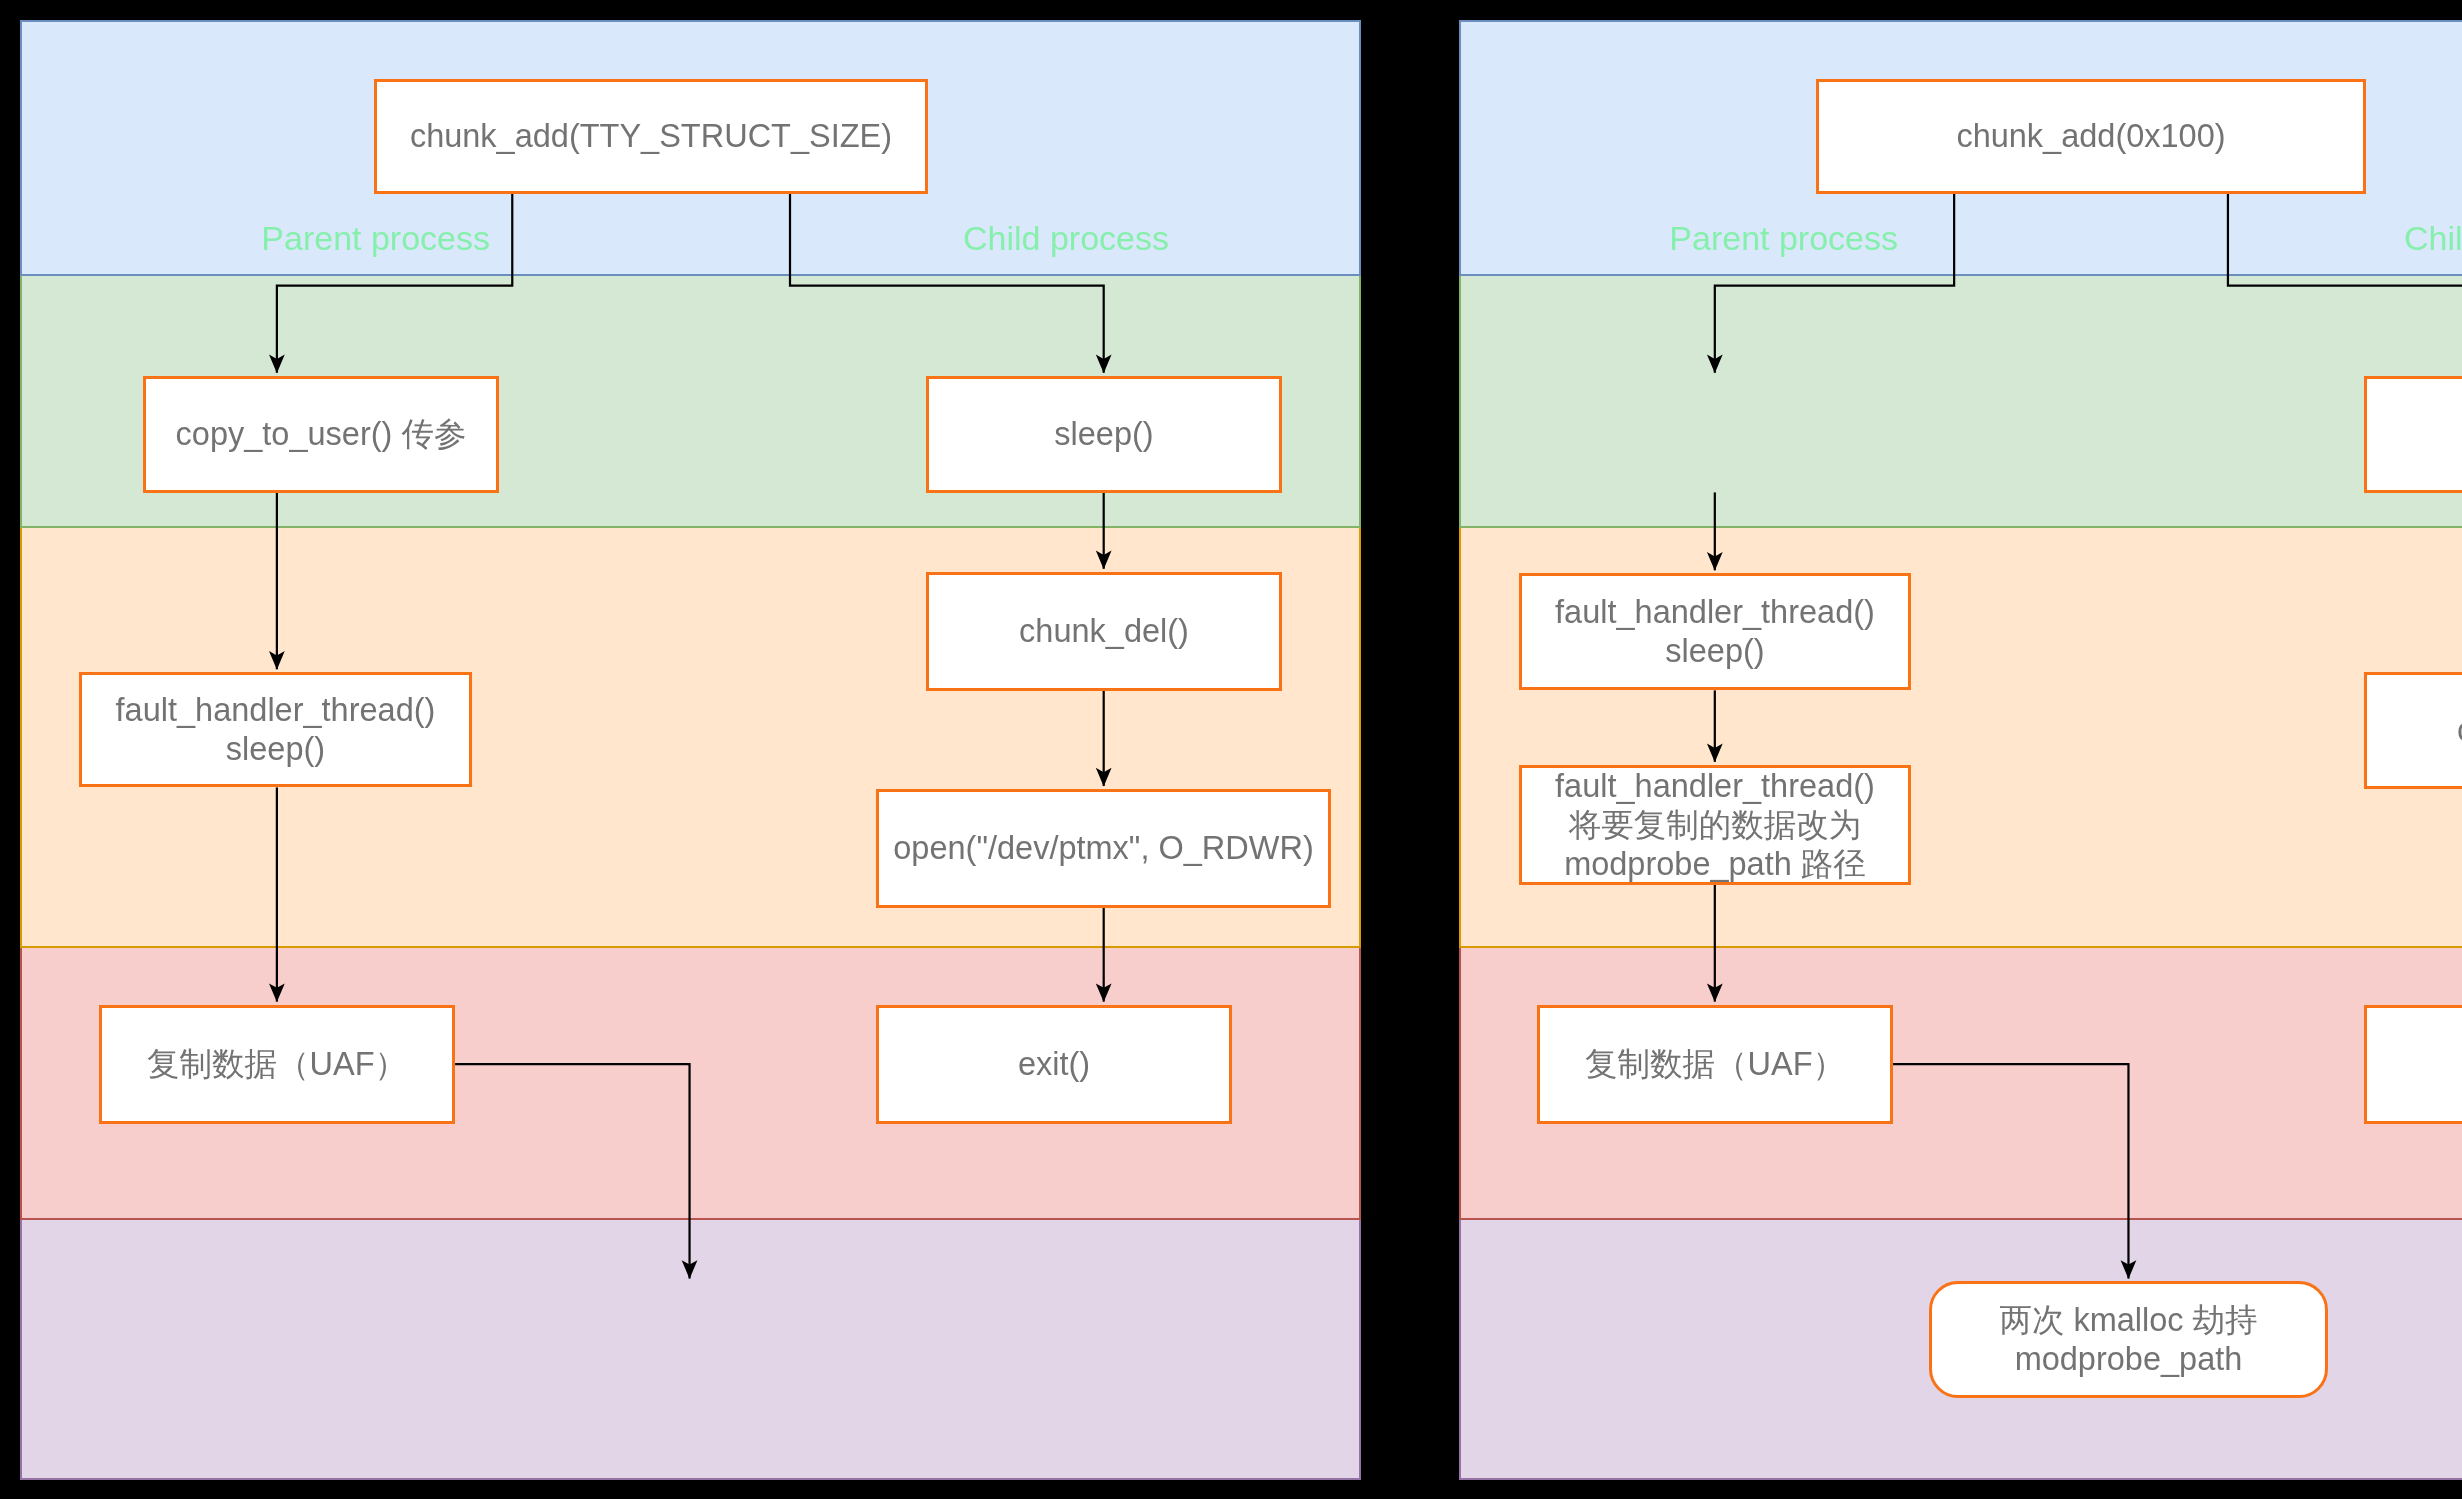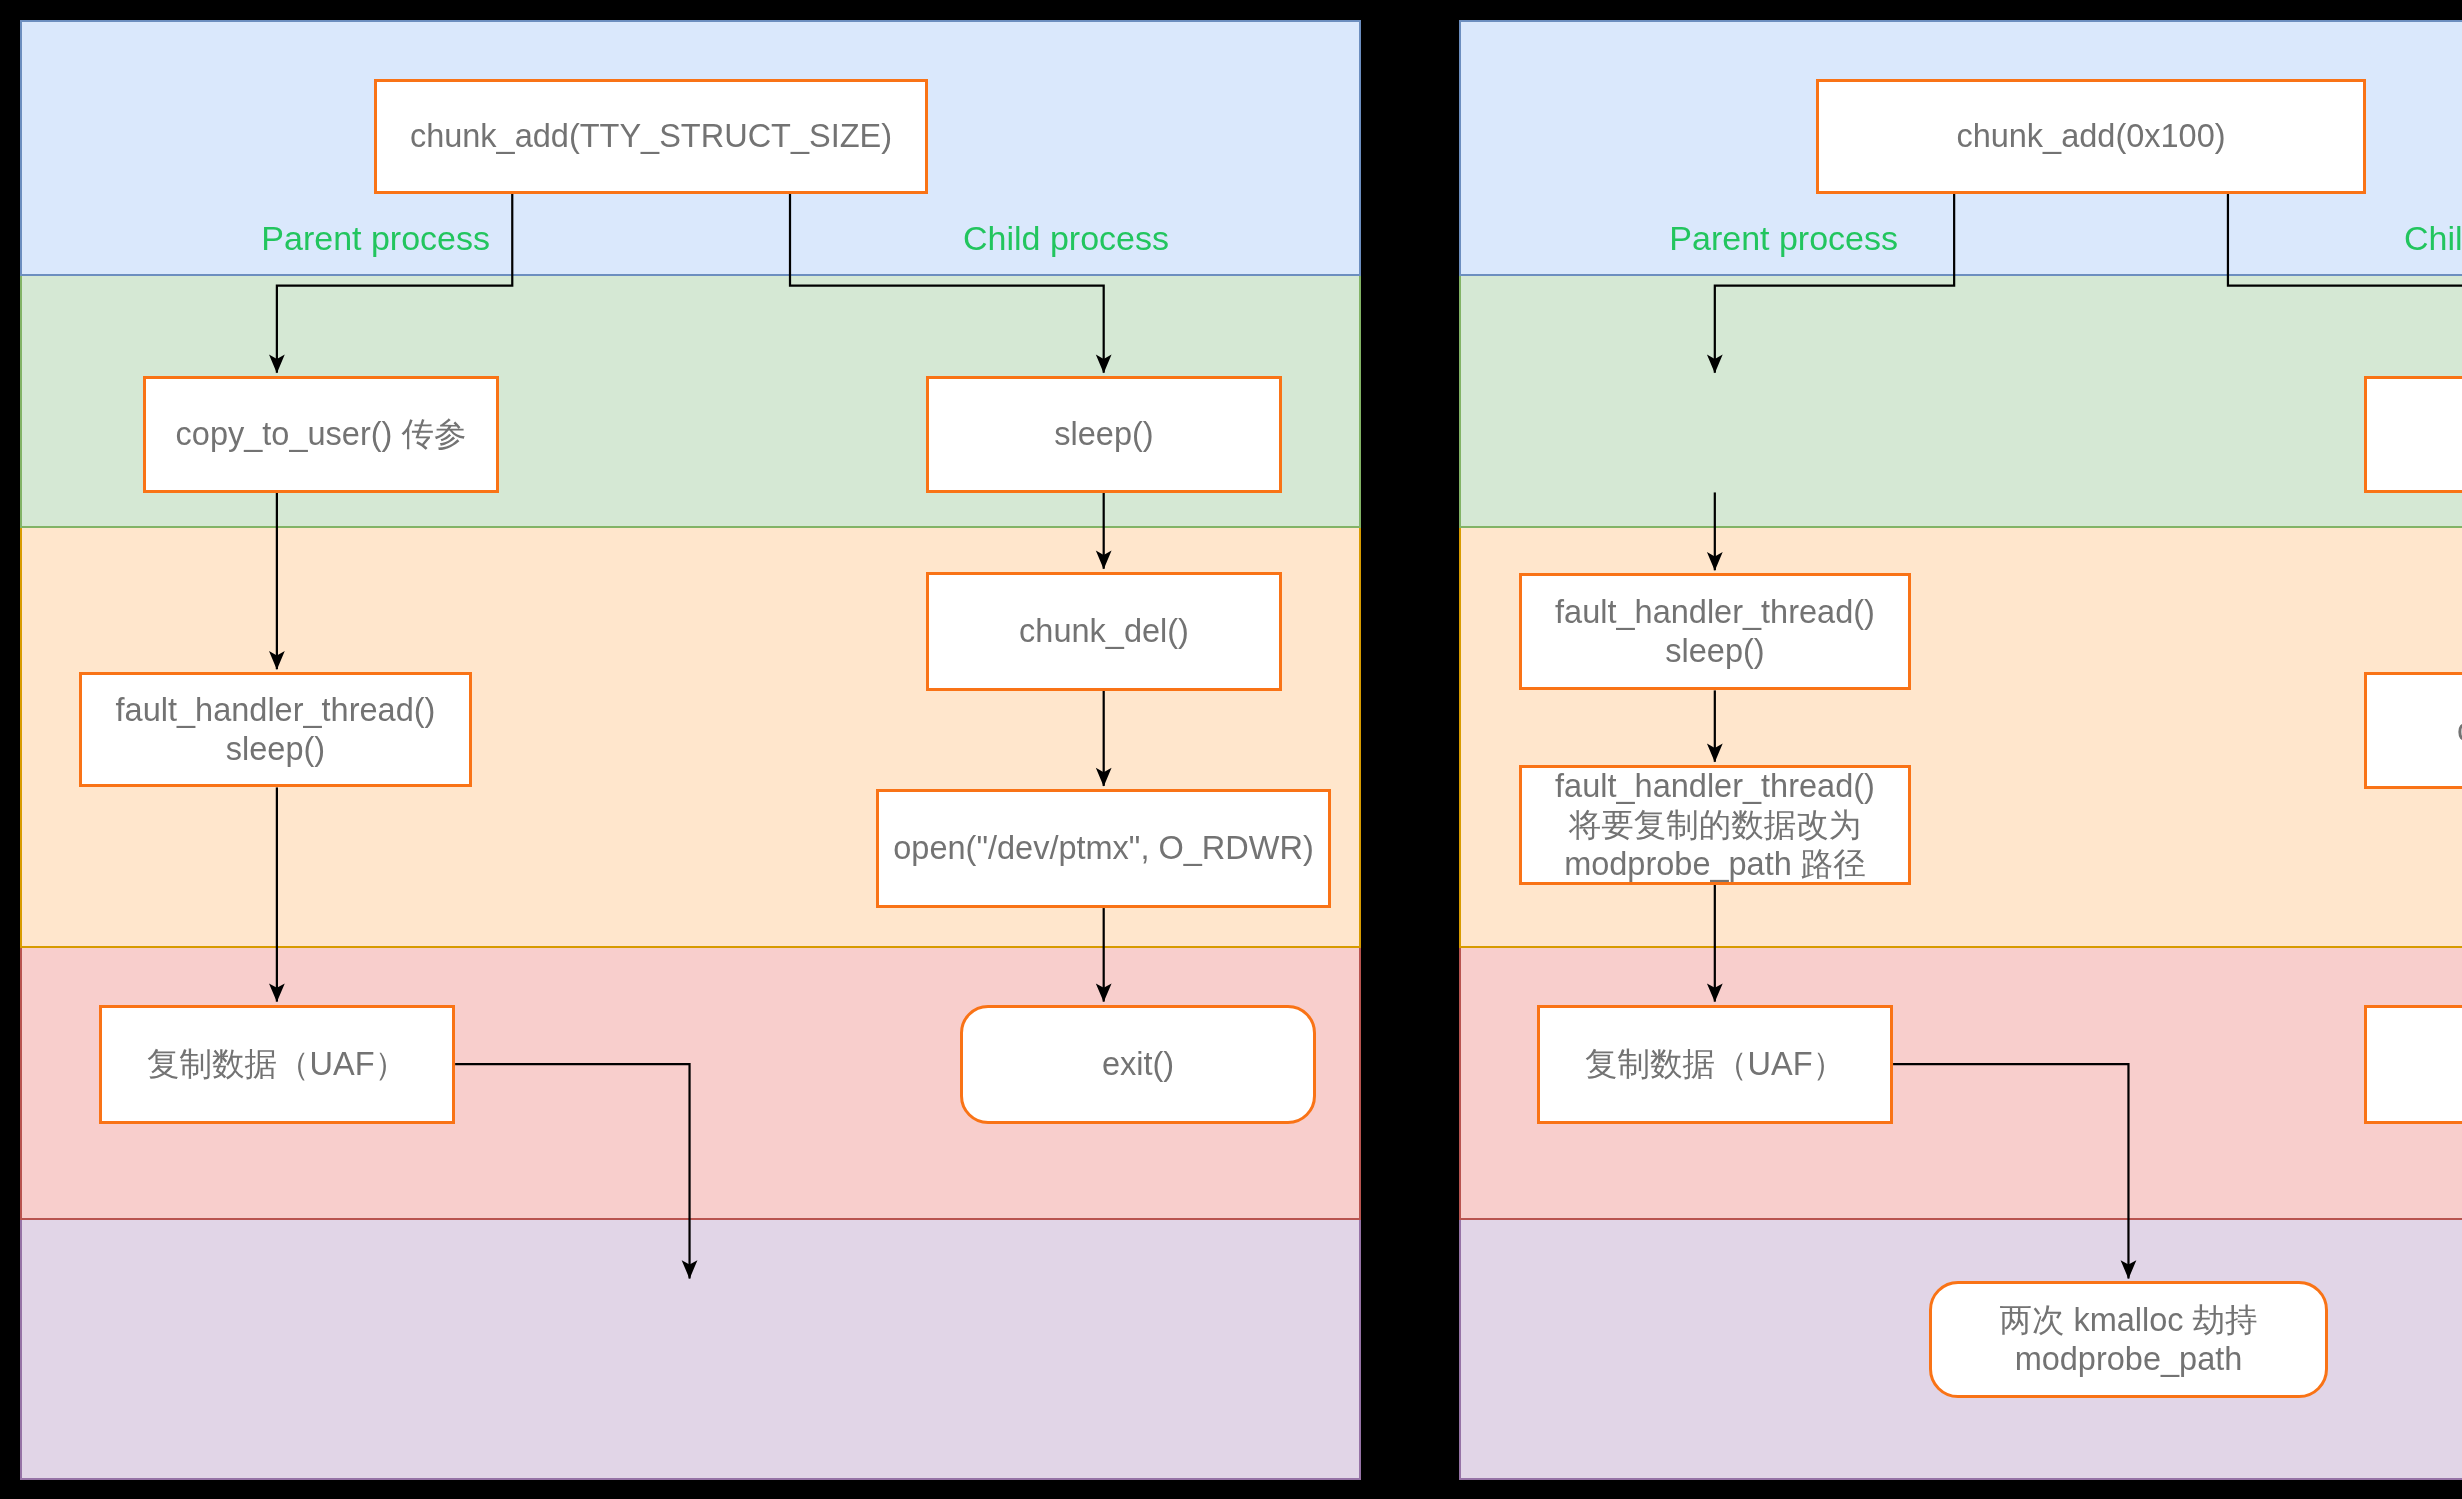--- a/index.html
+++ b/index.html
@@ -63,35 +63,35 @@
     font-size: 32.5px;
     line-height: 1.2;
     color: #737373;
     white-space: pre-line;
   }
   .branch-label {
     position: absolute;
     height: 41px;
     line-height: 41px;
     font-size: 34px;
-    color: #22c55e;
+    color: #86efac;
     white-space: nowrap;
   }
   .align-right { text-align: right; }
   .align-left  { text-align: right; margin-left: 37px; }
 
   
   #nL-root   { left: 374px;  top: 79px;  width: 554px; height: 115px; }
   #nL-copy   { left: 99px;  top: 376px;  width: 356px;  height: 117px; margin-left: 44px; }
   #nL-sleep  { left: 926px; top: 376px;  width: 356px;  height: 117px; }
   #nL-fault  { left: 79px;  top: 672px; width: 393px;  height: 115px; }
   #nL-del    { left: 926px; top: 572px; width: 356px;  height: 119px; }
   #nL-open   { left: 876px; top: 789px; width: 455px;  height: 119px; }
   #nL-uaf    { left: 99px;  top: 1005px; width: 356px;  height: 119px; }
-  #nL-exit   { left: 960px; top: 1005px; width: 356px;  height: 119px; border-radius: 28px; }
+  #nL-exit   { left: 876px; top: 1005px; width: 356px;  height: 119px; }
   #nL-result { left: 491px;  top: 1281px; width: 397px;  height: 117px; }
 
   
   #nR-root   { left: 1816px; top: 79px;  width: 550px; height: 115px; }
   #nR-copy   { left: 1537px; top: 376px;  width: 356px;  height: 117px; }
   #nR-sleep  { left: 2364px; top: 376px;  width: 356px;  height: 117px; }
   #nR-fault  { left: 1519px; top: 573px; width: 392px;  height: 117px; }
   #nR-fault2 { left: 1519px; top: 765px; width: 392px;  height: 120px; }
   #nR-del    { left: 2364px; top: 672px; width: 356px;  height: 117px; }
   #nR-uaf    { left: 1537px; top: 1005px; width: 356px;  height: 119px; }

